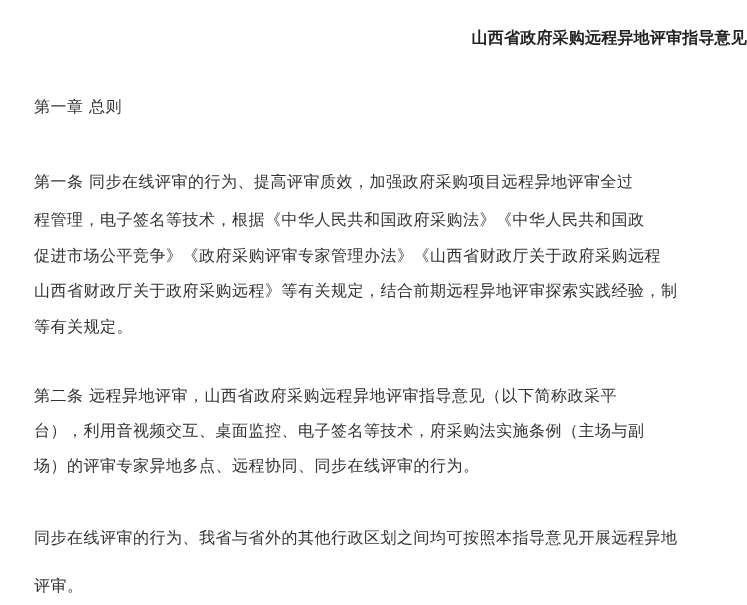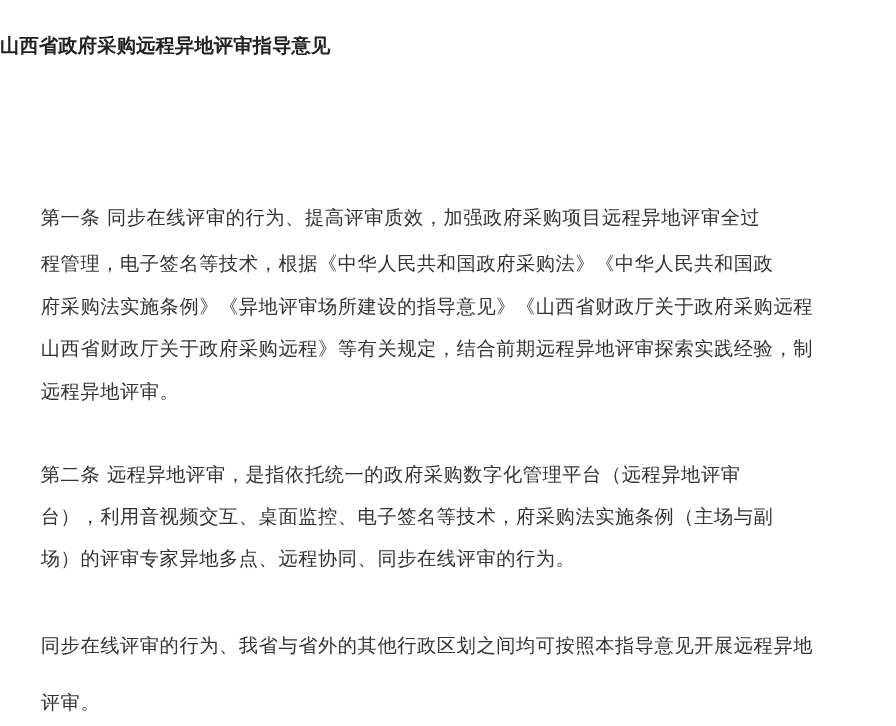--- a/index.html
+++ b/index.html
@@ -4,46 +4,47 @@
   <style>
     html, body { margin: 0; padding: 0; background: #ffffff; }
     body {
       width: 747px; height: 605px; overflow: hidden;
       font-family: "DejaVu Sans", "Liberation Sans", sans-serif;
       color: #333333;
     }
     .doc { position: relative; width: 747px; height: 605px; }
     .title {
       position: absolute; left: 0; right: 0; top: 28px;
-      text-align: left; font-size: 16px; font-weight: bold; color: #222222;
+      text-align: right; font-size: 16px; font-weight: bold; color: #222222;
       letter-spacing: 0.2px;
     }
     .line {
       position: absolute; left: 34px; width: 680px;
       font-size: 16px; white-space: nowrap; color: #333333;
       letter-spacing: 0.5px;
     }
   </style>
 </head>
 <body>
 
 <div class="doc">
   <div class="title">山西省政府采购远程异地评审指导意见</div>
 
+  <div class="line" style="top:97px">第一章 总则</div>
 
   <div>
     <div class="line" style="top:172px">第一条 同步在线评审的行为、提高评审质效，加强政府采购项目远程异地评审全过</div>
     <div class="line" style="top:210px">程管理，电子签名等技术，根据《中华人民共和国政府采购法》《中华人民共和国政</div>
-    <div class="line" style="top:246px">府采购法实施条例》《异地评审场所建设的指导意见》《山西省财政厅关于政府采购远程</div>
+    <div class="line" style="top:246px">促进市场公平竞争》《政府采购评审专家管理办法》《山西省财政厅关于政府采购远程</div>
     <div class="line" style="top:281px">山西省财政厅关于政府采购远程》等有关规定，结合前期远程异地评审探索实践经验，制</div>
-    <div class="line" style="top:317px">远程异地评审。</div>
+    <div class="line" style="top:317px">等有关规定。</div>
   </div>
 
   <div>
-    <div class="line" style="top:386px">第二条 远程异地评审，是指依托统一的政府采购数字化管理平台（远程异地评审</div>
+    <div class="line" style="top:386px">第二条 远程异地评审，山西省政府采购远程异地评审指导意见（以下简称政采平</div>
     <div class="line" style="top:421px">台），利用音视频交互、桌面监控、电子签名等技术，府采购法实施条例（主场与副</div>
     <div class="line" style="top:456px">场）的评审专家异地多点、远程协同、同步在线评审的行为。</div>
   </div>
 
   <div>
     <div class="line" style="top:528px">同步在线评审的行为、我省与省外的其他行政区划之间均可按照本指导意见开展远程异地</div>
     <div class="line" style="top:576px">评审。</div>
   </div>
 </div>
 

